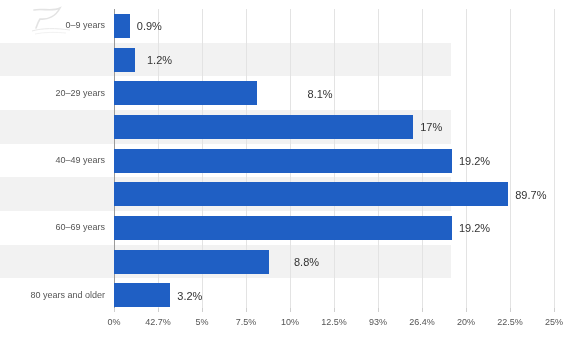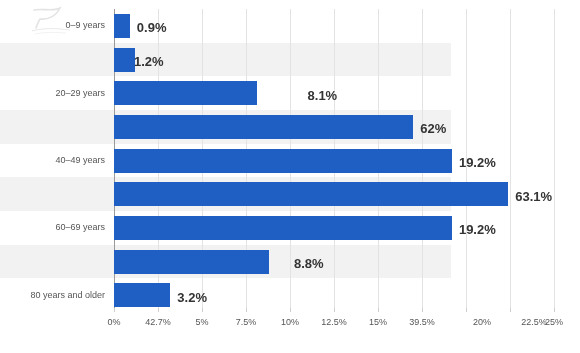--- a/index.html
+++ b/index.html
@@ -62,22 +62,22 @@
 
   
   .bar {
     position: absolute;
     height: 24px;
     background: #1f5fc4;
   }
 
   .bar-label {
     position: absolute;
-    font-size: 13px;
-    font-weight: bold;
+    font-size: 11px;
+    font-weight: normal;
     color: #333333;
     white-space: nowrap;
     line-height: 1;
   }
 
   
   .cat-label {
     position: absolute;
     right: 0;
     text-align: right;
@@ -167,29 +167,29 @@
       <div class="gridline" style="left: 176px; background: rgb(227, 227, 227);"></div>
       <div class="gridline" style="left: 220px; background: rgb(227, 227, 227);"></div>
       <div class="gridline" style="left: 264px; background: rgb(227, 227, 227);"></div>
       <div class="gridline" style="left: 308px; background: rgb(227, 227, 227);"></div>
       <div class="gridline" style="left: 352px; background: rgb(227, 227, 227);"></div>
       <div class="gridline" style="left: 396px; background: rgb(227, 227, 227);"></div>
       <div class="gridline" style="left: 440px; background: rgb(227, 227, 227);"></div>
       <div class="bar" style="left: 0px; top: 4.83333px; width: 15.84px; height: 24px; background: rgb(31, 95, 196);"></div>
       <div class="bar-label" style="left: 22.84px; top: 12.3333px; color: rgb(51, 51, 51);">0.9%</div>
       <div class="bar" style="left: 0px; top: 38.5px; width: 21.12px; height: 24px; background: rgb(31, 95, 196);"></div>
-      <div class="bar-label" style="left: 20px; top: 46px; color: rgb(51, 51, 51);">1.2%</div>
+      <div class="bar-label" style="left: 33px; top: 46px; color: rgb(51, 51, 51);">1.2%</div>
       <div class="bar" style="left: 0px; top: 72.1667px; width: 142.56px; height: 24px; background: rgb(31, 95, 196);"></div>
       <div class="bar-label" style="left: 149.56px; top: 79.6667px; color: rgb(51, 51, 51); padding-left: 44px;">8.1%</div>
       <div class="bar" style="left: 0px; top: 105.833px; width: 299.2px; height: 24px; background: rgb(31, 95, 196);"></div>
-      <div class="bar-label" style="left: 306.2px; top: 113.333px; color: rgb(51, 51, 51);">62%</div>
+      <div class="bar-label" style="left: 306.2px; top: 113.333px; color: rgb(51, 51, 51);">17%</div>
       <div class="bar" style="left: 0px; top: 139.5px; width: 337.92px; height: 24px; background: rgb(31, 95, 196);"></div>
       <div class="bar-label" style="left: 344.92px; top: 147px; color: rgb(51, 51, 51);">19.2%</div>
       <div class="bar" style="left: 0px; top: 173.167px; width: 394.24px; height: 24px; background: rgb(31, 95, 196);"></div>
-      <div class="bar-label" style="left: 401.24px; top: 180.667px; color: rgb(51, 51, 51);">63.1%</div>
+      <div class="bar-label" style="left: 401.24px; top: 180.667px; color: rgb(51, 51, 51);">89.7%</div>
       <div class="bar" style="left: 0px; top: 206.833px; width: 337.92px; height: 24px; background: rgb(31, 95, 196);"></div>
       <div class="bar-label" style="left: 344.92px; top: 214.333px; color: rgb(51, 51, 51);">19.2%</div>
       <div class="bar" style="left: 0px; top: 240.5px; width: 154.88px; height: 24px; background: rgb(31, 95, 196);"></div>
       <div class="bar-label" style="left: 180px; top: 248px; color: rgb(51, 51, 51);">8.8%</div>
       <div class="bar" style="left: 0px; top: 274.167px; width: 56.32px; height: 24px; background: rgb(31, 95, 196);"></div>
       <div class="bar-label" style="left: 63.32px; top: 281.667px; color: rgb(51, 51, 51);">3.2%</div>
     </div>
 
   <div id="xaxis">
       <div class="tick-mark" style="left: 0px;"></div>
@@ -198,25 +198,25 @@
       <div class="tick-label" style="left: 44px; color: rgb(85, 85, 85);">42.7%</div>
       <div class="tick-mark" style="left: 88px;"></div>
       <div class="tick-label" style="left: 88px; color: rgb(85, 85, 85);">5%</div>
       <div class="tick-mark" style="left: 132px;"></div>
       <div class="tick-label" style="left: 132px; color: rgb(85, 85, 85);">7.5%</div>
       <div class="tick-mark" style="left: 176px;"></div>
       <div class="tick-label" style="left: 176px; color: rgb(85, 85, 85);">10%</div>
       <div class="tick-mark" style="left: 220px;"></div>
       <div class="tick-label" style="left: 220px; color: rgb(85, 85, 85);">12.5%</div>
       <div class="tick-mark" style="left: 264px;"></div>
-      <div class="tick-label" style="left: 264px; color: rgb(85, 85, 85);">15%</div>
+      <div class="tick-label" style="left: 264px; color: rgb(85, 85, 85);">93%</div>
       <div class="tick-mark" style="left: 308px;"></div>
-      <div class="tick-label" style="left: 308px; color: rgb(85, 85, 85);">39.5%</div>
+      <div class="tick-label" style="left: 308px; color: rgb(85, 85, 85);">26.4%</div>
       <div class="tick-mark" style="left: 352px;"></div>
-      <div class="tick-label" style="left: 352px; color: rgb(85, 85, 85); margin-left: 16px;">20%</div>
+      <div class="tick-label" style="left: 352px; color: rgb(85, 85, 85);">20%</div>
       <div class="tick-mark" style="left: 396px;"></div>
-      <div class="tick-label" style="left: 396px; color: rgb(85, 85, 85); margin-left: 24px;">22.5%</div>
+      <div class="tick-label" style="left: 396px; color: rgb(85, 85, 85);">22.5%</div>
       <div class="tick-mark" style="left: 440px;"></div>
       <div class="tick-label" style="left: 440px; color: rgb(85, 85, 85);">25%</div>
     </div>
 
 
 </div>
 
 </body></html>

